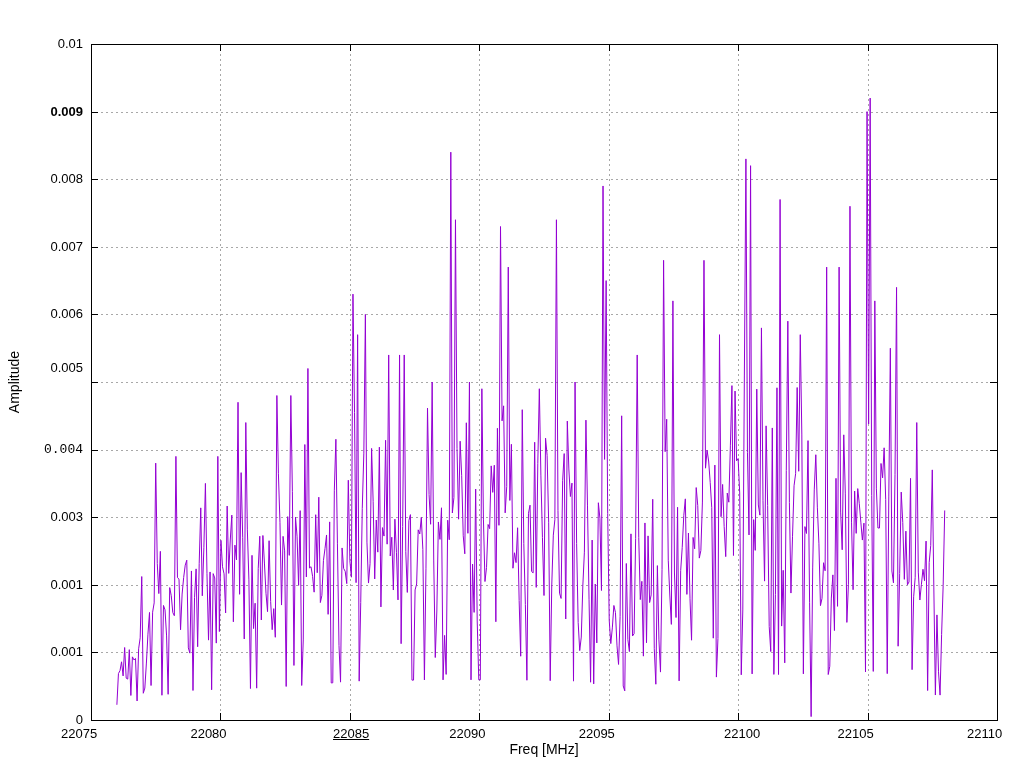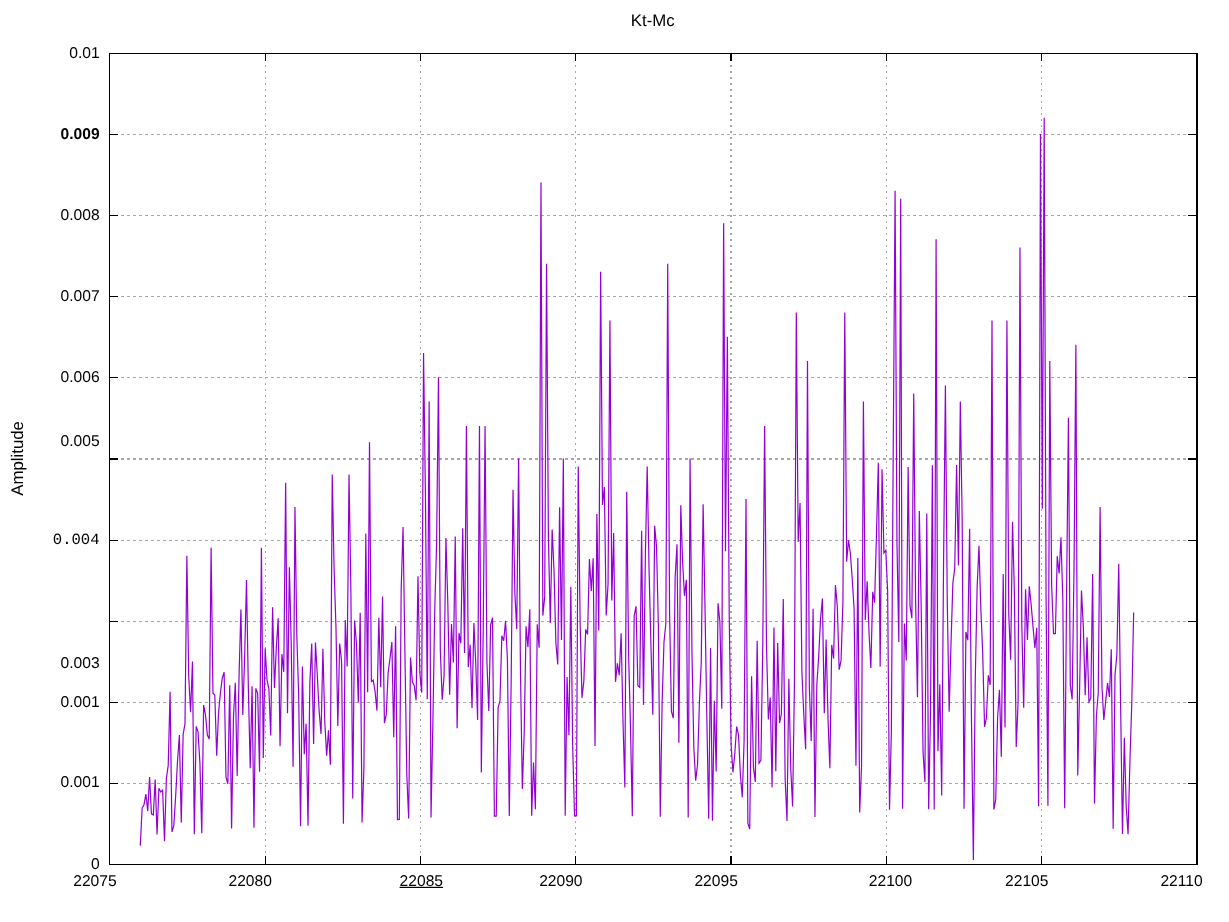--- a/index.html
+++ b/index.html
@@ -27,22 +27,22 @@
   .xtick {
     position:absolute; width:60px; height:16px; top:726px;
     font-size:13px; line-height:16px;
   }
   svg { position:absolute; left:0; top:0; }
 </style>
 </head>
 <body>
 
 <div id="chart-root">
-  <div class="chart-title">Kt-Mc</div>
   <div class="y-label">Amplitude</div>
+  <div class="x-label">Freq [MHz]</div>
   <svg id="plot-svg" width="1024" height="768" viewBox="0 0 1024 768">
       <g stroke="#a8a8a8" stroke-width="1" stroke-dasharray="2,3" shape-rendering="crispEdges">
         <line x1="220.92857142857142" y1="44" x2="220.92857142857142" y2="720"></line>
         <line x1="350.35714285714283" y1="44" x2="350.35714285714283" y2="720"></line>
         <line x1="479.7857142857143" y1="44" x2="479.7857142857143" y2="720"></line>
         <line x1="609.2142857142857" y1="44" x2="609.2142857142857" y2="720"></line>
         <line x1="738.6428571428571" y1="44" x2="738.6428571428571" y2="720"></line>
         <line x1="868.0714285714286" y1="44" x2="868.0714285714286" y2="720"></line>
         <line x1="91" y1="652.9" x2="997" y2="652.9"></line>
         <line x1="91" y1="585.3" x2="997" y2="585.3"></line>
@@ -104,21 +104,21 @@
       <div class="xtick" style="left: 449.286px;">22090</div>
       <div class="xtick" style="left: 578.714px;">22095</div>
       <div class="xtick" style="left: 724px;">22100</div>
       <div class="xtick" style="left: 837.571px;">22105</div>
       <div class="xtick" style="left: 967px;">22110</div>
     </div>
   <div id="yticks">
       <div class="ytick" style="top: 712px;">0</div>
       <div class="ytick" style="top: 644.4px;">0.001</div>
       <div class="ytick" style="top: 576.8px;">0.001</div>
-      <div class="ytick" style="top: 509.2px; margin-top: 36px;">0.003</div>
+      <div class="ytick" style="top: 509.2px;">0.003</div>
       <div class="ytick" style="top: 441.6px; font-family: Liberation Mono, monospace;">0.004</div>
       <div class="ytick" style="top: 360px;">0.005</div>
       <div class="ytick" style="top: 306.4px;">0.006</div>
       <div class="ytick" style="top: 238.8px;">0.007</div>
       <div class="ytick" style="top: 171.2px;">0.008</div>
       <div class="ytick" style="top: 103.6px; font-weight: bold;">0.009</div>
       <div class="ytick" style="top: 36px;">0.01</div>
     </div>
 </div>
 

